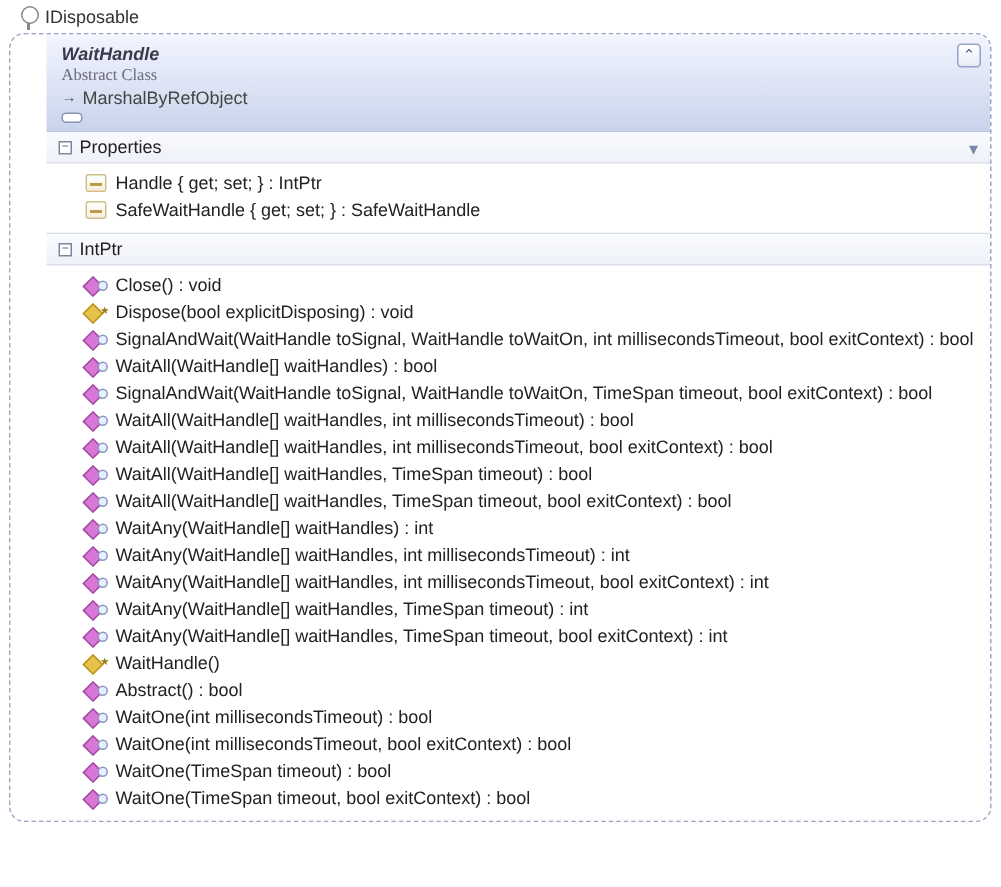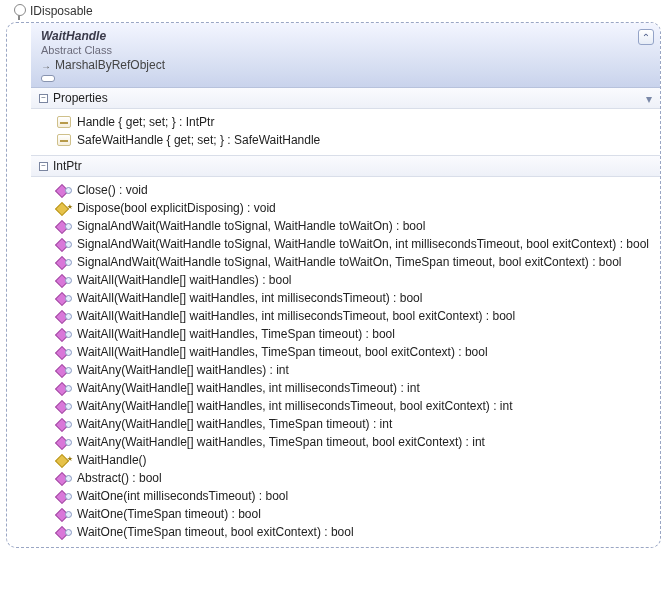--- a/index.html
+++ b/index.html
@@ -46,21 +46,21 @@
     margin: 0 2px;
     padding-left: 24px;
   }
   .card-header {
     background: linear-gradient(#f3f5ff, #dce3f4 55%, #c9d3ec);
     border-bottom: 1px solid #b7c2dc;
     padding: 6px 10px 5px 10px;
     position: relative;
   }
   .class-name { font-style: italic; font-weight: bold; color: #3a3a4a; }
-  .class-kind { color: #6a6a7a; font-size: 11px; margin-top: 1px; }
+  .class-kind { color: #6a6a7a; font-size: 11px; margin-top: 1px; font-family: Liberation Serif, serif; }
   .inherits-row { display: flex; align-items: center; gap: 4px; margin-top: 2px; color: #444; }
   .arrow-icon { font-size: 10px; color: #555; }
   .pill {
     width: 14px; height: 7px;
     border: 1px solid #8894b0;
     border-radius: 3px;
     background: #fff;
     margin-top: 3px;
   }
   .collapse-btn {
@@ -176,33 +176,29 @@
         <div class="member">
           <span class="icon icon-method"></span>
           <span class="member-text">Close() : void</span>
         </div>
         <div class="member">
           <span class="icon icon-method-prot"></span>
           <span class="member-text">Dispose(bool explicitDisposing) : void</span>
         </div>
         <div class="member">
           <span class="icon icon-method"></span>
-          <span class="member-text">SignalAndWait(WaitHandle toSignal, WaitHandle toWaitOn) : bool</span>
-        </div>
-        <div class="member">
-          <span class="icon icon-method"></span>
           <span class="member-text">SignalAndWait(WaitHandle toSignal, WaitHandle toWaitOn, int millisecondsTimeout, bool exitContext) : bool</span>
         </div>
         <div class="member">
           <span class="icon icon-method"></span>
+          <span class="member-text">WaitAll(WaitHandle[] waitHandles) : bool</span>
+        </div>
+        <div class="member">
+          <span class="icon icon-method"></span>
           <span class="member-text">SignalAndWait(WaitHandle toSignal, WaitHandle toWaitOn, TimeSpan timeout, bool exitContext) : bool</span>
-        </div>
-        <div class="member">
-          <span class="icon icon-method"></span>
-          <span class="member-text">WaitAll(WaitHandle[] waitHandles) : bool</span>
         </div>
         <div class="member">
           <span class="icon icon-method"></span>
           <span class="member-text">WaitAll(WaitHandle[] waitHandles, int millisecondsTimeout) : bool</span>
         </div>
         <div class="member">
           <span class="icon icon-method"></span>
           <span class="member-text">WaitAll(WaitHandle[] waitHandles, int millisecondsTimeout, bool exitContext) : bool</span>
         </div>
         <div class="member">
@@ -237,20 +233,24 @@
           <span class="icon icon-method-prot"></span>
           <span class="member-text">WaitHandle()</span>
         </div>
         <div class="member">
           <span class="icon icon-method"></span>
           <span class="member-text">Abstract() : bool</span>
         </div>
         <div class="member">
           <span class="icon icon-method"></span>
           <span class="member-text">WaitOne(int millisecondsTimeout) : bool</span>
+        </div>
+        <div class="member">
+          <span class="icon icon-method"></span>
+          <span class="member-text">WaitOne(int millisecondsTimeout, bool exitContext) : bool</span>
         </div>
         <div class="member">
           <span class="icon icon-method"></span>
           <span class="member-text">WaitOne(TimeSpan timeout) : bool</span>
         </div>
         <div class="member">
           <span class="icon icon-method"></span>
           <span class="member-text">WaitOne(TimeSpan timeout, bool exitContext) : bool</span>
         </div>
       </div>

